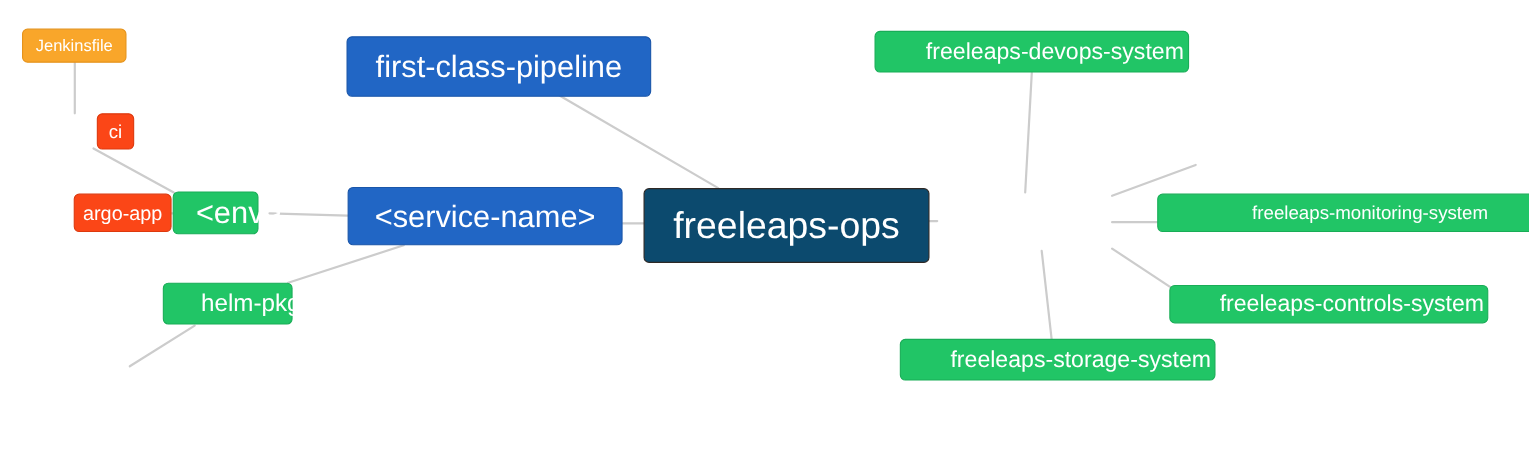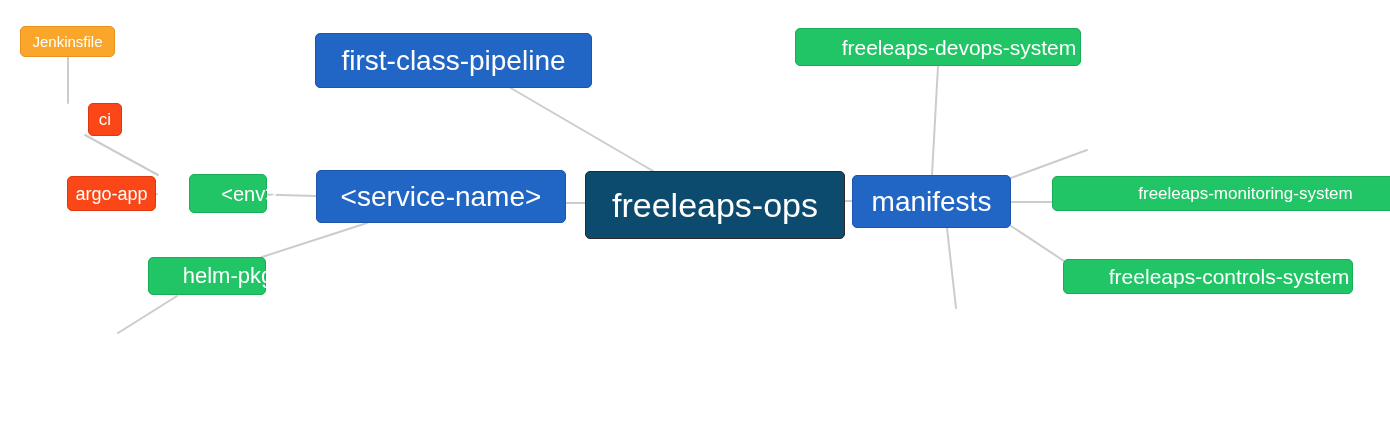--- a/index.html
+++ b/index.html
@@ -43,21 +43,21 @@
   .c-root   { background: #0c4a6e; border-color: #2e2926; }
   .c-blue   { background: #2166c5; border-color: #1a56a9; }
   .c-green  { background: #21c566; border-color: #19ad57; padding-left: 42px; }
   .c-red    { background: #fb4617; border-color: #dd390e; margin-left: 36px; }
   .c-orange { background: #f9a62a; border-color: #e5931c; }
 
   
   .n-jenkinsfile { left: 20px;  top: 26px;  width: 95px;  height: 31px; font-size: 15px; }
   .n-ci          { left: 52px;  top: 103px; width: 34px;  height: 33px; font-size: 17px; }
   .n-argo        { left: 31px;  top: 176px; width: 89px;  height: 35px; font-size: 18px; }
-  .n-env         { left: 157px; top: 174px; width: 78px;  height: 39px; font-size: 20px; margin-left: 32px; }
+  .n-env         { left: 157px; top: 174px; width: 78px;  height: 39px; font-size: 28px; }
   .n-helm        { left: 148px; top: 257px; width: 118px; height: 38px; font-size: 22px; }
   .n-values      { left: 8px;   top: 333px; width: 169px; height: 35px; font-size: 18px; }
   .n-fcp         { left: 315px; top: 33px;  width: 277px; height: 55px; font-size: 28px; }
   .n-service     { left: 316px; top: 170px; width: 250px; height: 53px; font-size: 28px; }
   .n-root        { left: 585px; top: 171px; width: 260px; height: 68px; font-size: 34px; }
   .n-manifests   { left: 852px; top: 175px; width: 159px; height: 53px; font-size: 28px; }
   .n-devops      { left: 795px; top: 28px;  width: 286px; height: 38px; font-size: 21px; }
   .n-network     { left: 1055px;top: 112px; width: 293px; height: 38px; font-size: 21px; }
   .n-monitoring  { left: 1052px;top: 176px; width: 345px; height: 35px; font-size: 17px; }
   .n-controls    { left: 1063px;top: 259px; width: 290px; height: 35px; font-size: 21px; }
@@ -86,18 +86,18 @@
   </svg>
 
   <div class="node c-orange n-jenkinsfile">Jenkinsfile</div>
   <div class="node c-red    n-ci">ci</div>
   <div class="node c-red    n-argo">argo-app</div>
   <div class="node c-green  n-env">&lt;env&gt;</div>
   <div class="node c-green  n-helm">helm-pkg</div>
   <div class="node c-blue   n-fcp">first-class-pipeline</div>
   <div class="node c-blue   n-service">&lt;service-name&gt;</div>
   <div class="node c-root   n-root">freeleaps-ops</div>
-  <div class="node c-blue   n-manifests">manifests</div>
   <div class="node c-green  n-devops">freeleaps-devops-system</div>
   <div class="node c-green  n-monitoring">freeleaps-monitoring-system</div>
   <div class="node c-green  n-controls">freeleaps-controls-system</div>
+  <div class="node c-green  n-storage">freeleaps-storage-system</div>
 
 </div>
 
 </body></html>

